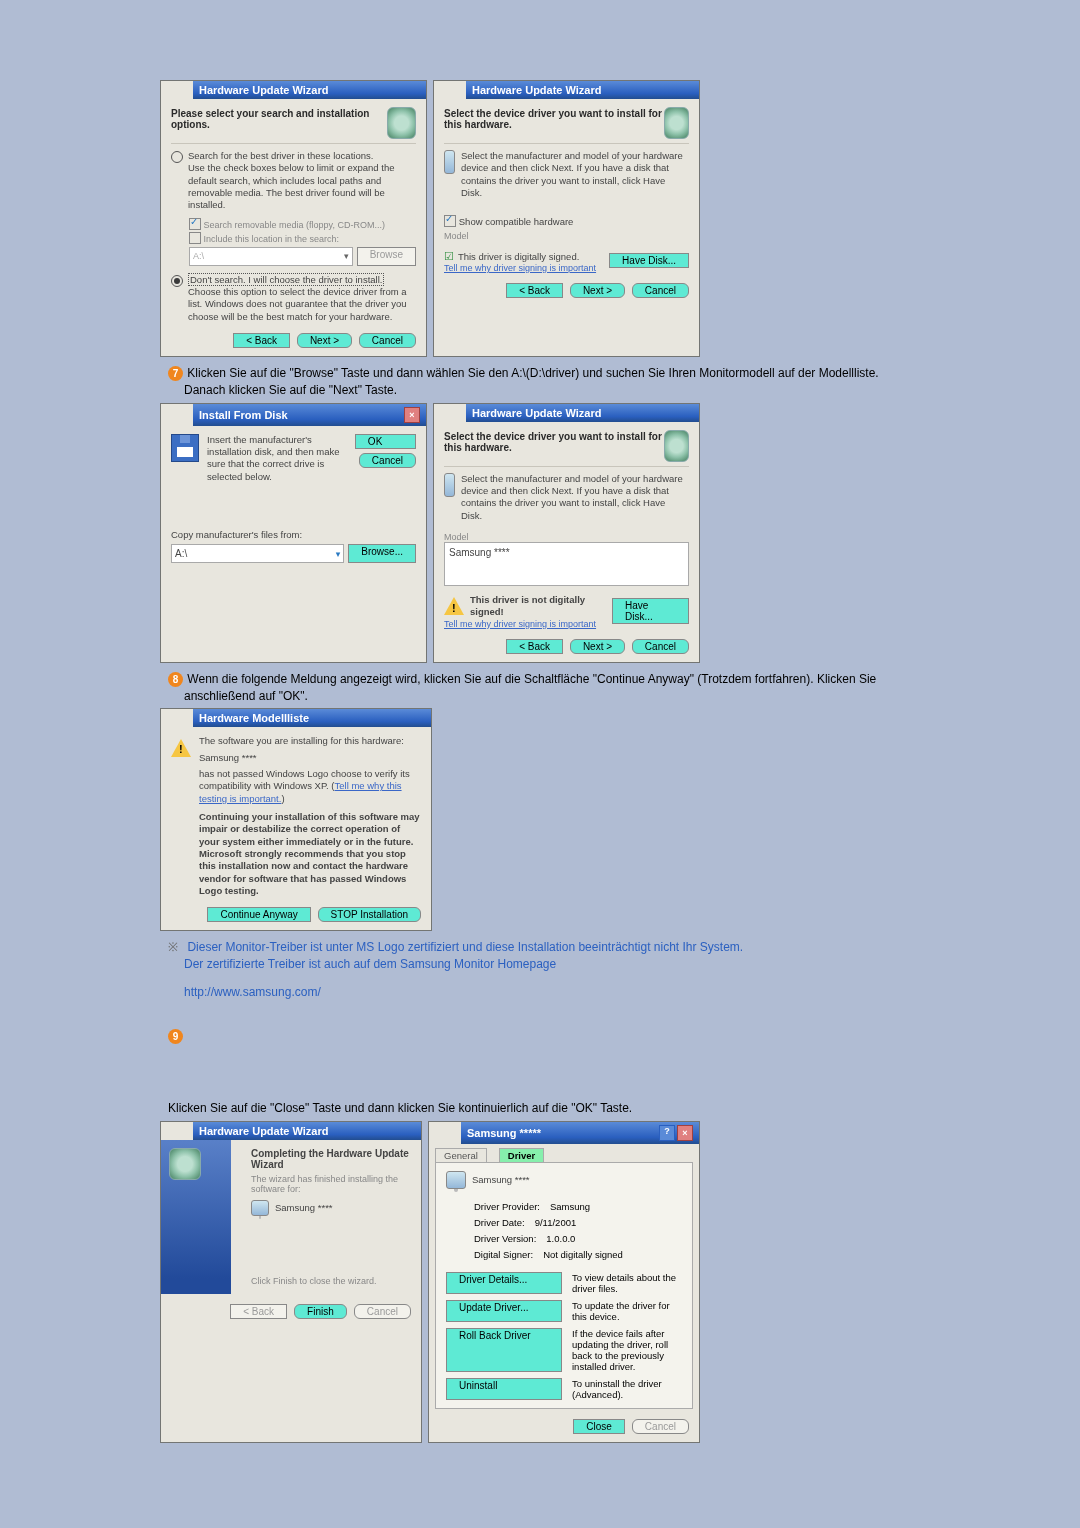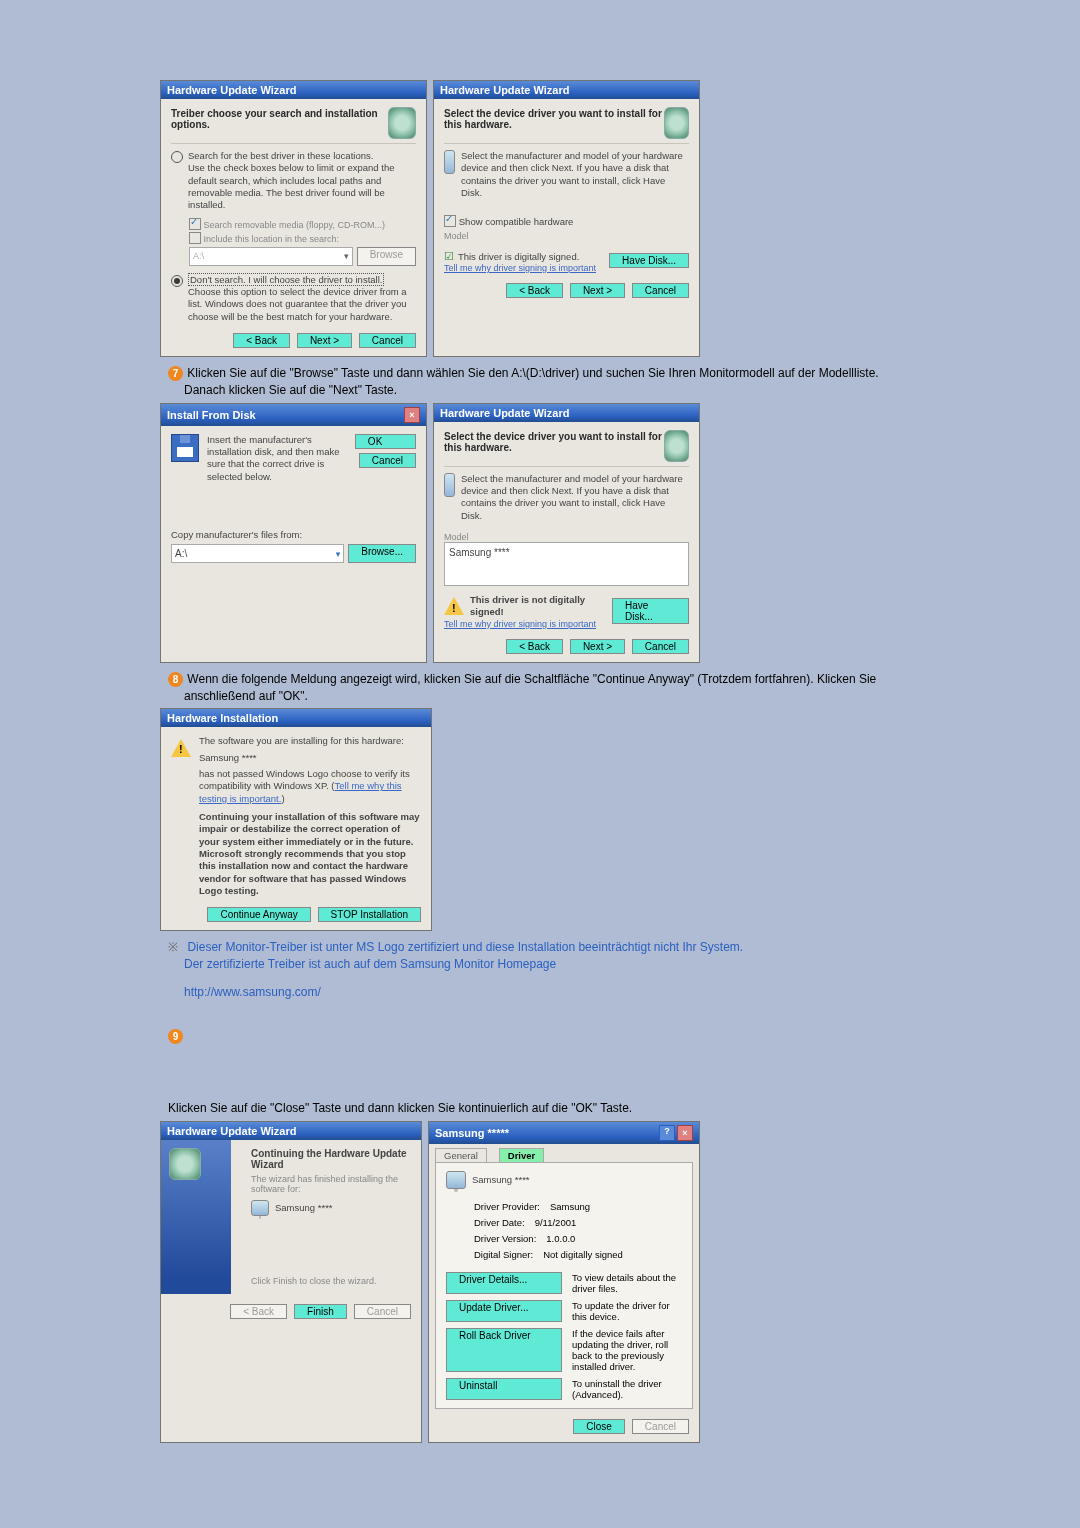--- a/index.html
+++ b/index.html
@@ -21,39 +21,40 @@
     border:1px solid #737573;
     width:265px;
   }
   .dlg-title{
     background:linear-gradient(#5a8bd8,#2a5fbf 70%,#224d8f);
     color:#fff;
     font-weight:bold;
     padding:3px 6px;
     display:flex;justify-content:space-between;align-items:center;
     font-size:11px;
+    margin-left:32px;
   }
   .dlg-close{
     width:14px;height:14px;background:#e08080;color:#fff;
     display:inline-flex;align-items:center;justify-content:center;
     font-weight:bold;border:1px solid #a04040;font-size:9px;
   }
   .dlg-body{padding:8px 10px;font-size:10px;color:#444;}
   .dlg-head{font-weight:bold;color:#2a2a2a;margin-bottom:8px;}
   .hdr-row{display:flex;align-items:center;justify-content:space-between;border-bottom:1px solid #c8c5bb;padding-bottom:4px;margin-bottom:6px;}
   .hdr-icon{width:30px;height:30px;}
   .chip-icon{width:30px;height:30px;border:1px solid #8aa;border-radius:6px;
     background:
       radial-gradient(circle at 50% 50%,#bde0d0 35%,#8ec2aa 60%,#448060 100%);
   }
   .btn{
     display:inline-block;background:#5eead4;border:1px solid #888;
     padding:1px 12px;font-size:10px;color:#000;
   }
-  .btn+.btn{margin-left:4px;}
+  .btn+.btn{margin-left:4px;border-radius:6px;}
   .btn.disabled{color:#9a9a9a;background:#f3f2ec;}
   .btns{text-align:right;margin-top:10px;}
   .lbl,.note{font-size:9.5px;color:#444;line-height:1.3;}
   .radio{display:flex;gap:5px;align-items:flex-start;margin:4px 0;}
   .dot{width:10px;height:10px;border:1px solid #555;border-radius:50%;flex:0 0 auto;position:relative;top:1px;}
   .dot.on::after{content:'';position:absolute;inset:2px;border-radius:50%;background:#3a3a3a;}
   .chk{width:10px;height:10px;border:1px solid #888;display:inline-block;position:relative;top:2px;}
   .chk.on::after{content:'✓';position:absolute;left:0;top:-3px;font-size:10px;color:#2a7ac2;}
   .inset{padding-left:18px;}
   .fld{background:#fff;border:1px solid #a9a9a9;padding:1px 3px;display:flex;justify-content:space-between;align-items:center;height:15px;}
@@ -95,21 +96,21 @@
 <div class="page">
 
   <div class="row">
 
     <div class="dialog">
       <div class="dlg-title">
         <span>Hardware Update Wizard</span>
       </div>
       <div class="dlg-body">
         <div class="hdr-row">
-          <span class="dlg-head">Treiber choose your search and installation options.</span>
+          <span class="dlg-head">Please select your search and installation options.</span>
           <span class="hdr-icon chip-icon"></span>
         </div>
         <div class="radio">
           <span class="dot"></span>
           <div>
             <span class="lbl">Search for the best driver in these locations.</span>
             <div class="note">Use the check boxes below to limit or expand the default search, which includes local paths and removable media. The best driver found will be installed.</div>
           </div>
         </div>
         <div class="inset small">
@@ -239,21 +240,21 @@
     </div>
   </div>
 
   <p class="para black">
     <span class="num">8</span>
     <span>Wenn die folgende Meldung angezeigt wird, klicken Sie auf die Schaltfläche "Continue Anyway" (Trotzdem fortfahren). Klicken Sie anschließend auf "OK".</span>
   </p>
 
   <div class="dialog" style="width:270px;">
     <div class="dlg-title">
-        <span>Hardware Installation</span>
+        <span>Hardware Modellliste</span>
       </div>
     <div class="dlg-body">
       <div style="display:flex;gap:8px;">
         <span class="tri" style="margin-top:4px;">
             <span>!</span>
           </span>
         <div class="lbl" style="flex:1;">
           <div>The software you are installing for this hardware:</div>
           <div style="margin:4px 0;">Samsung ****</div>
           <div>
@@ -285,21 +286,21 @@
   <div class="row">
     <div class="dialog" style="width:260px;">
       <div class="dlg-title">
           <span>Hardware Update Wizard</span>
         </div>
       <div class="dlg-body left-big" style="padding:0;">
         <div class="blue-panel">
           <div class="chip-icon" style="margin:8px;"></div>
         </div>
         <div style="flex:1;padding:8px 10px;">
-          <div style="font-weight:bold;">Continuing the Hardware Update Wizard</div>
+          <div style="font-weight:bold;">Completing the Hardware Update Wizard</div>
           <div class="small" style="margin-top:4px;">The wizard has finished installing the software for:</div>
           <div style="display:flex;gap:6px;align-items:center;margin-top:6px;">
             <span class="mon" style="width:16px;height:14px;"></span>
             <span class="lbl">Samsung ****</span>
           </div>
           <div style="height:60px;"></div>
           <div class="small">Click Finish to close the wizard.</div>
         </div>
       </div>
       <div class="btns" style="padding:0 10px 8px;">

